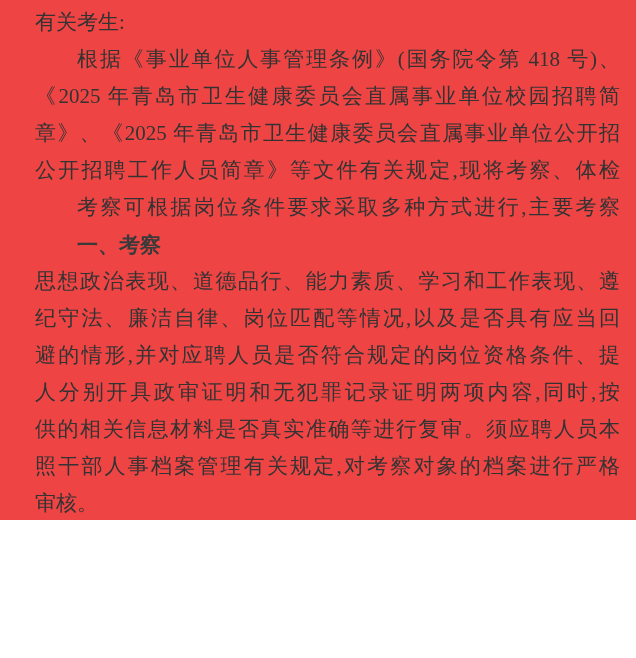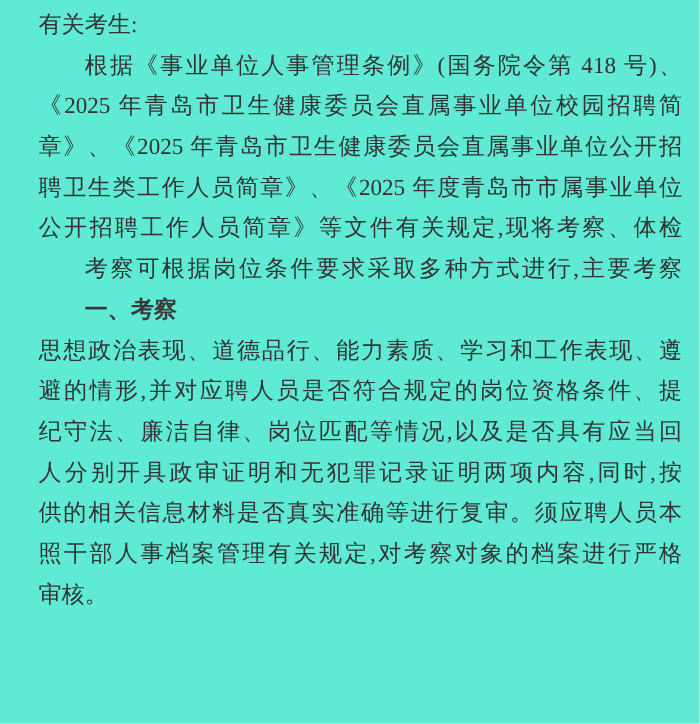--- a/index.html
+++ b/index.html
@@ -10,23 +10,23 @@
   body {
     width: 636px;
     height: 658px;
     overflow: hidden;
     font-family: "Liberation Serif", "DejaVu Serif", serif;
     color: #333333;
   }
   .doc-page {
     box-sizing: border-box;
     width: 636px;
-    height: 658px;
+    height: 520px;
     padding: 4px 16px 0 35px;
-    background: #5eead4;
+    background: #ef4444;
   }
   .doc-line {
     font-size: 21px;
     line-height: 37px;
     height: 37px;
     overflow: hidden;
     text-align: left;
   }
   
   .just {
@@ -46,27 +46,26 @@
 </head>
 <body>
 
 <div class="doc-page">
 
   <div class="doc-line">有关考生:</div>
 
   <div class="doc-line just indent">根据《事业单位人事管理条例》(国务院令第 418 号)、</div>
   <div class="doc-line just">《2025 年青岛市卫生健康委员会直属事业单位校园招聘简</div>
   <div class="doc-line just">章》、《2025 年青岛市卫生健康委员会直属事业单位公开招</div>
-  <div class="doc-line just">聘卫生类工作人员简章》、《2025 年度青岛市市属事业单位</div>
   <div class="doc-line just">公开招聘工作人员简章》等文件有关规定,现将考察、体检</div>
 
   <div class="doc-line just indent">考察可根据岗位条件要求采取多种方式进行,主要考察</div>
 
   <div class="doc-line heading indent">一、考察</div>
   <div class="doc-line just">思想政治表现、道德品行、能力素质、学习和工作表现、遵</div>
+  <div class="doc-line just">纪守法、廉洁自律、岗位匹配等情况,以及是否具有应当回</div>
   <div class="doc-line just">避的情形,并对应聘人员是否符合规定的岗位资格条件、提</div>
-  <div class="doc-line just">纪守法、廉洁自律、岗位匹配等情况,以及是否具有应当回</div>
   <div class="doc-line just">人分别开具政审证明和无犯罪记录证明两项内容,同时,按</div>
   <div class="doc-line just">供的相关信息材料是否真实准确等进行复审。须应聘人员本</div>
   <div class="doc-line just">照干部人事档案管理有关规定,对考察对象的档案进行严格</div>
   <div class="doc-line">审核。</div>
 
 </div>
 
 </body></html>

